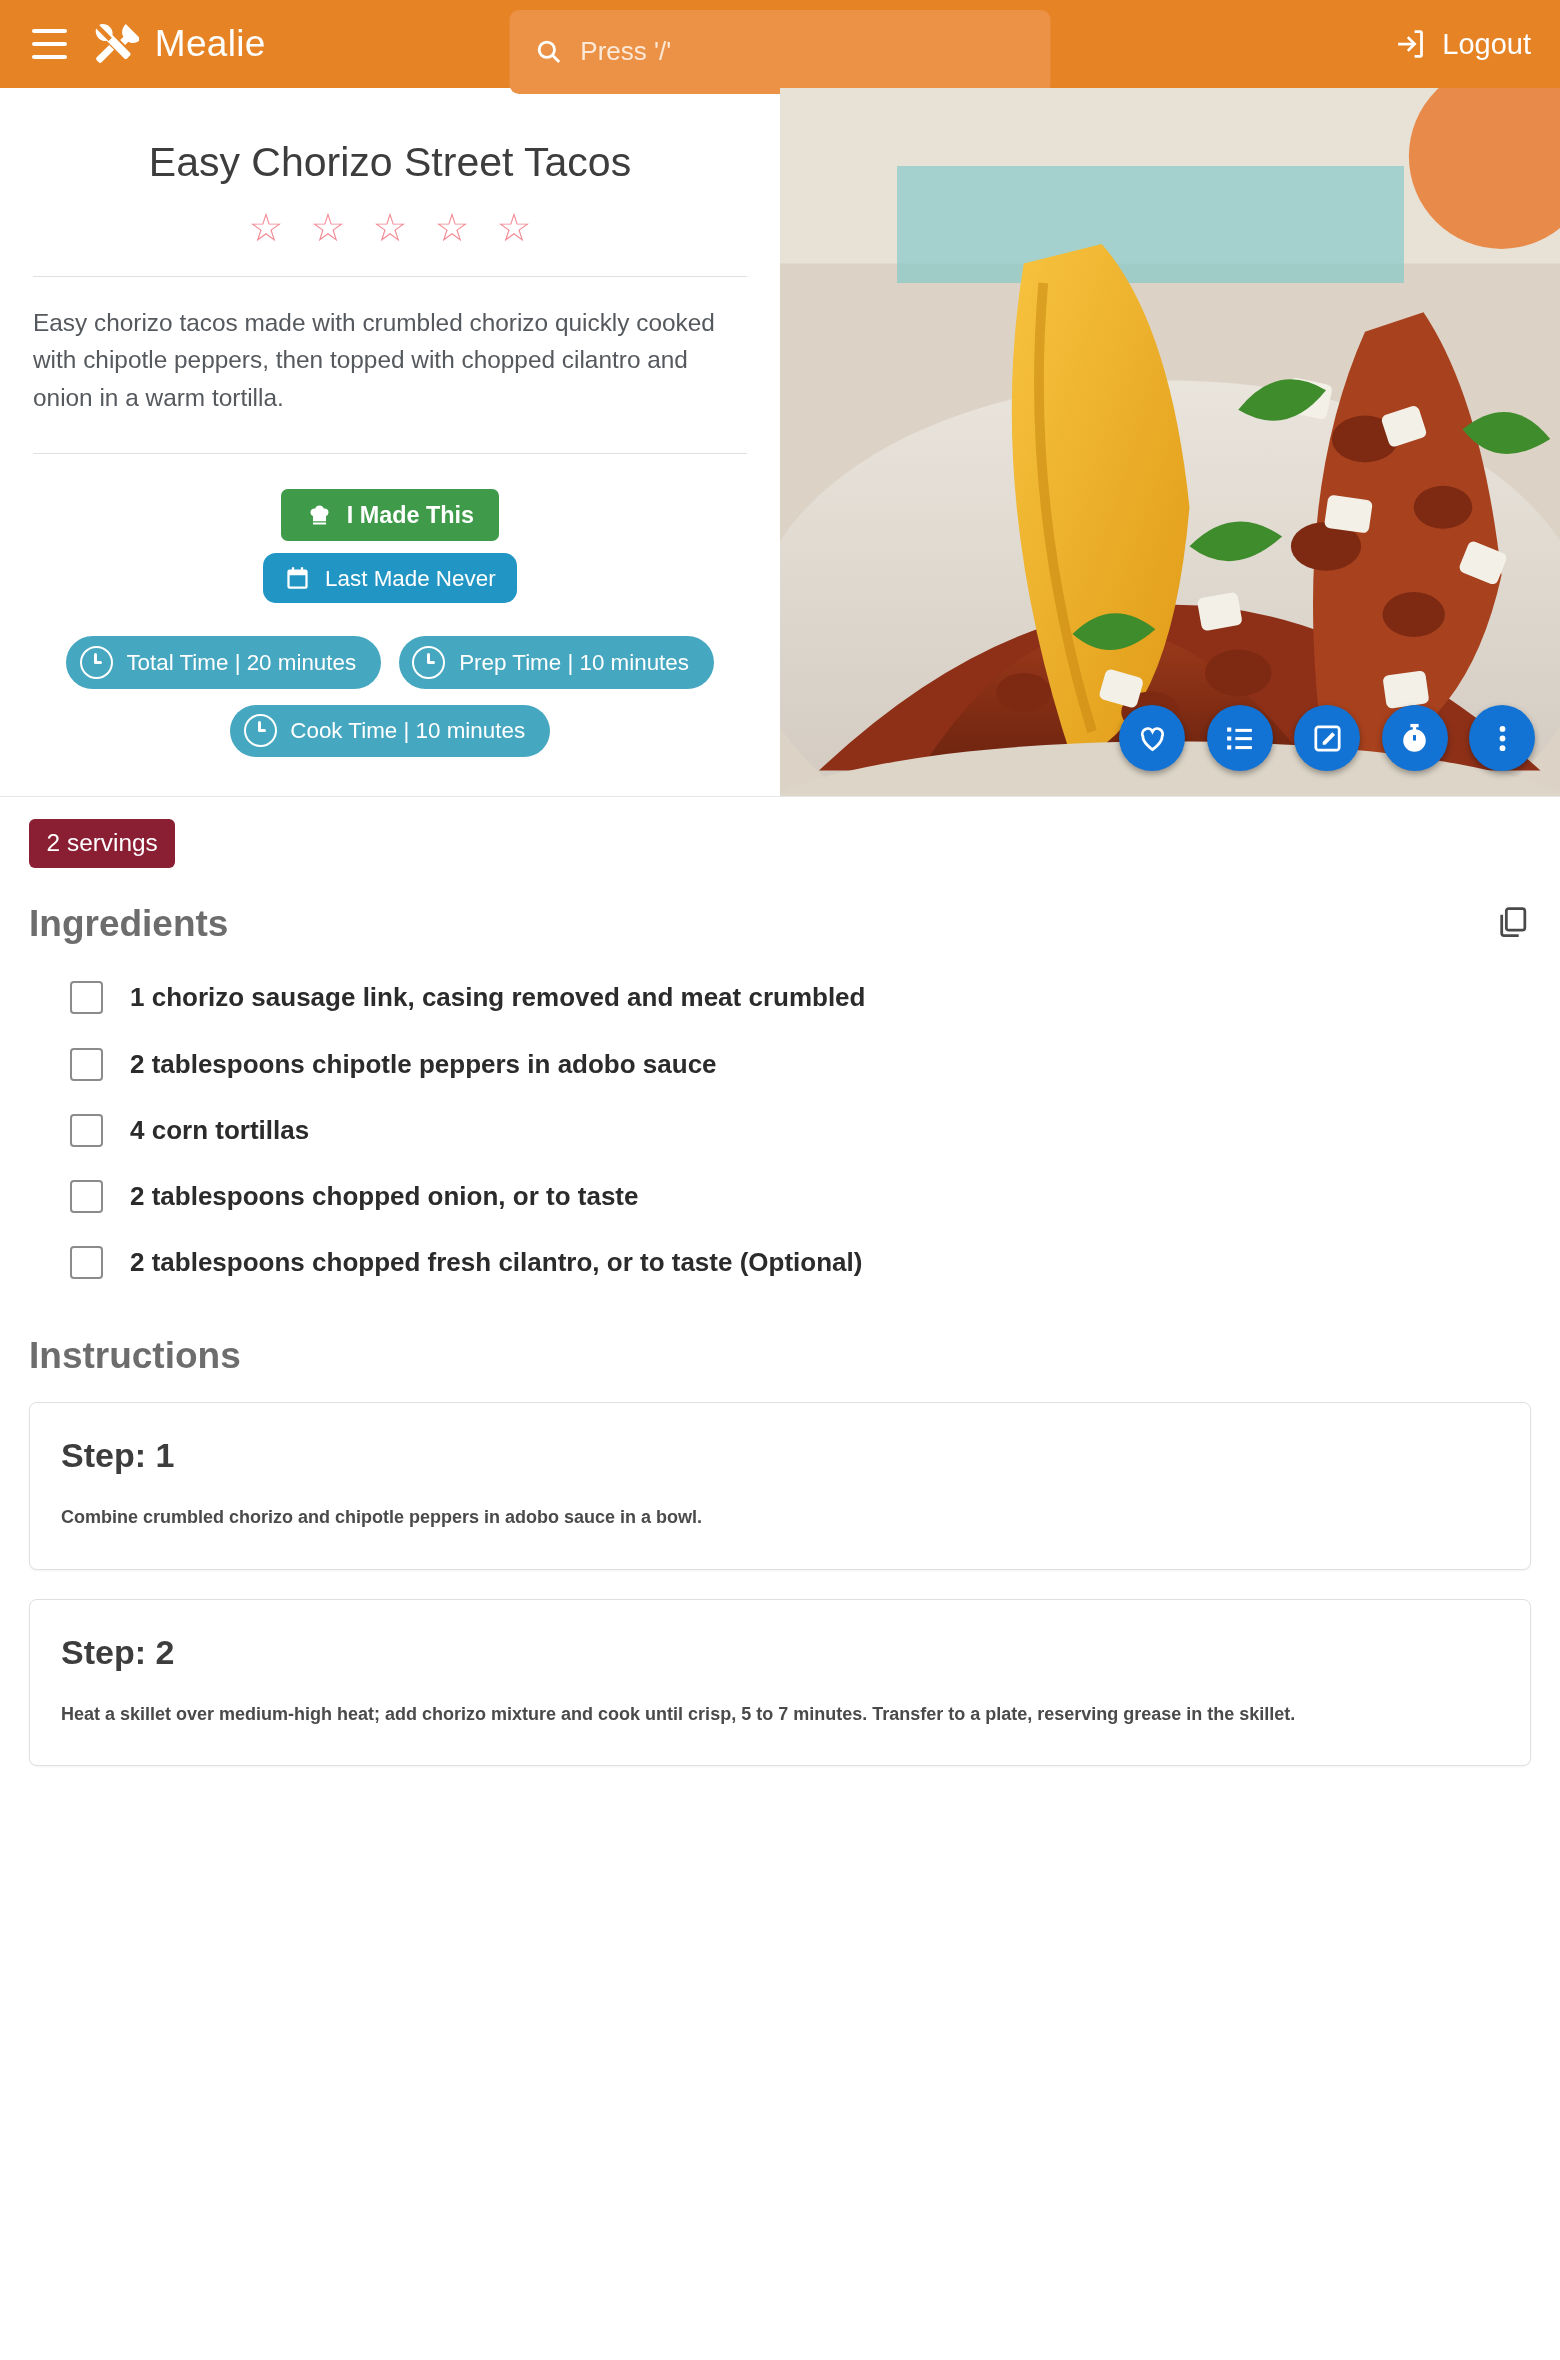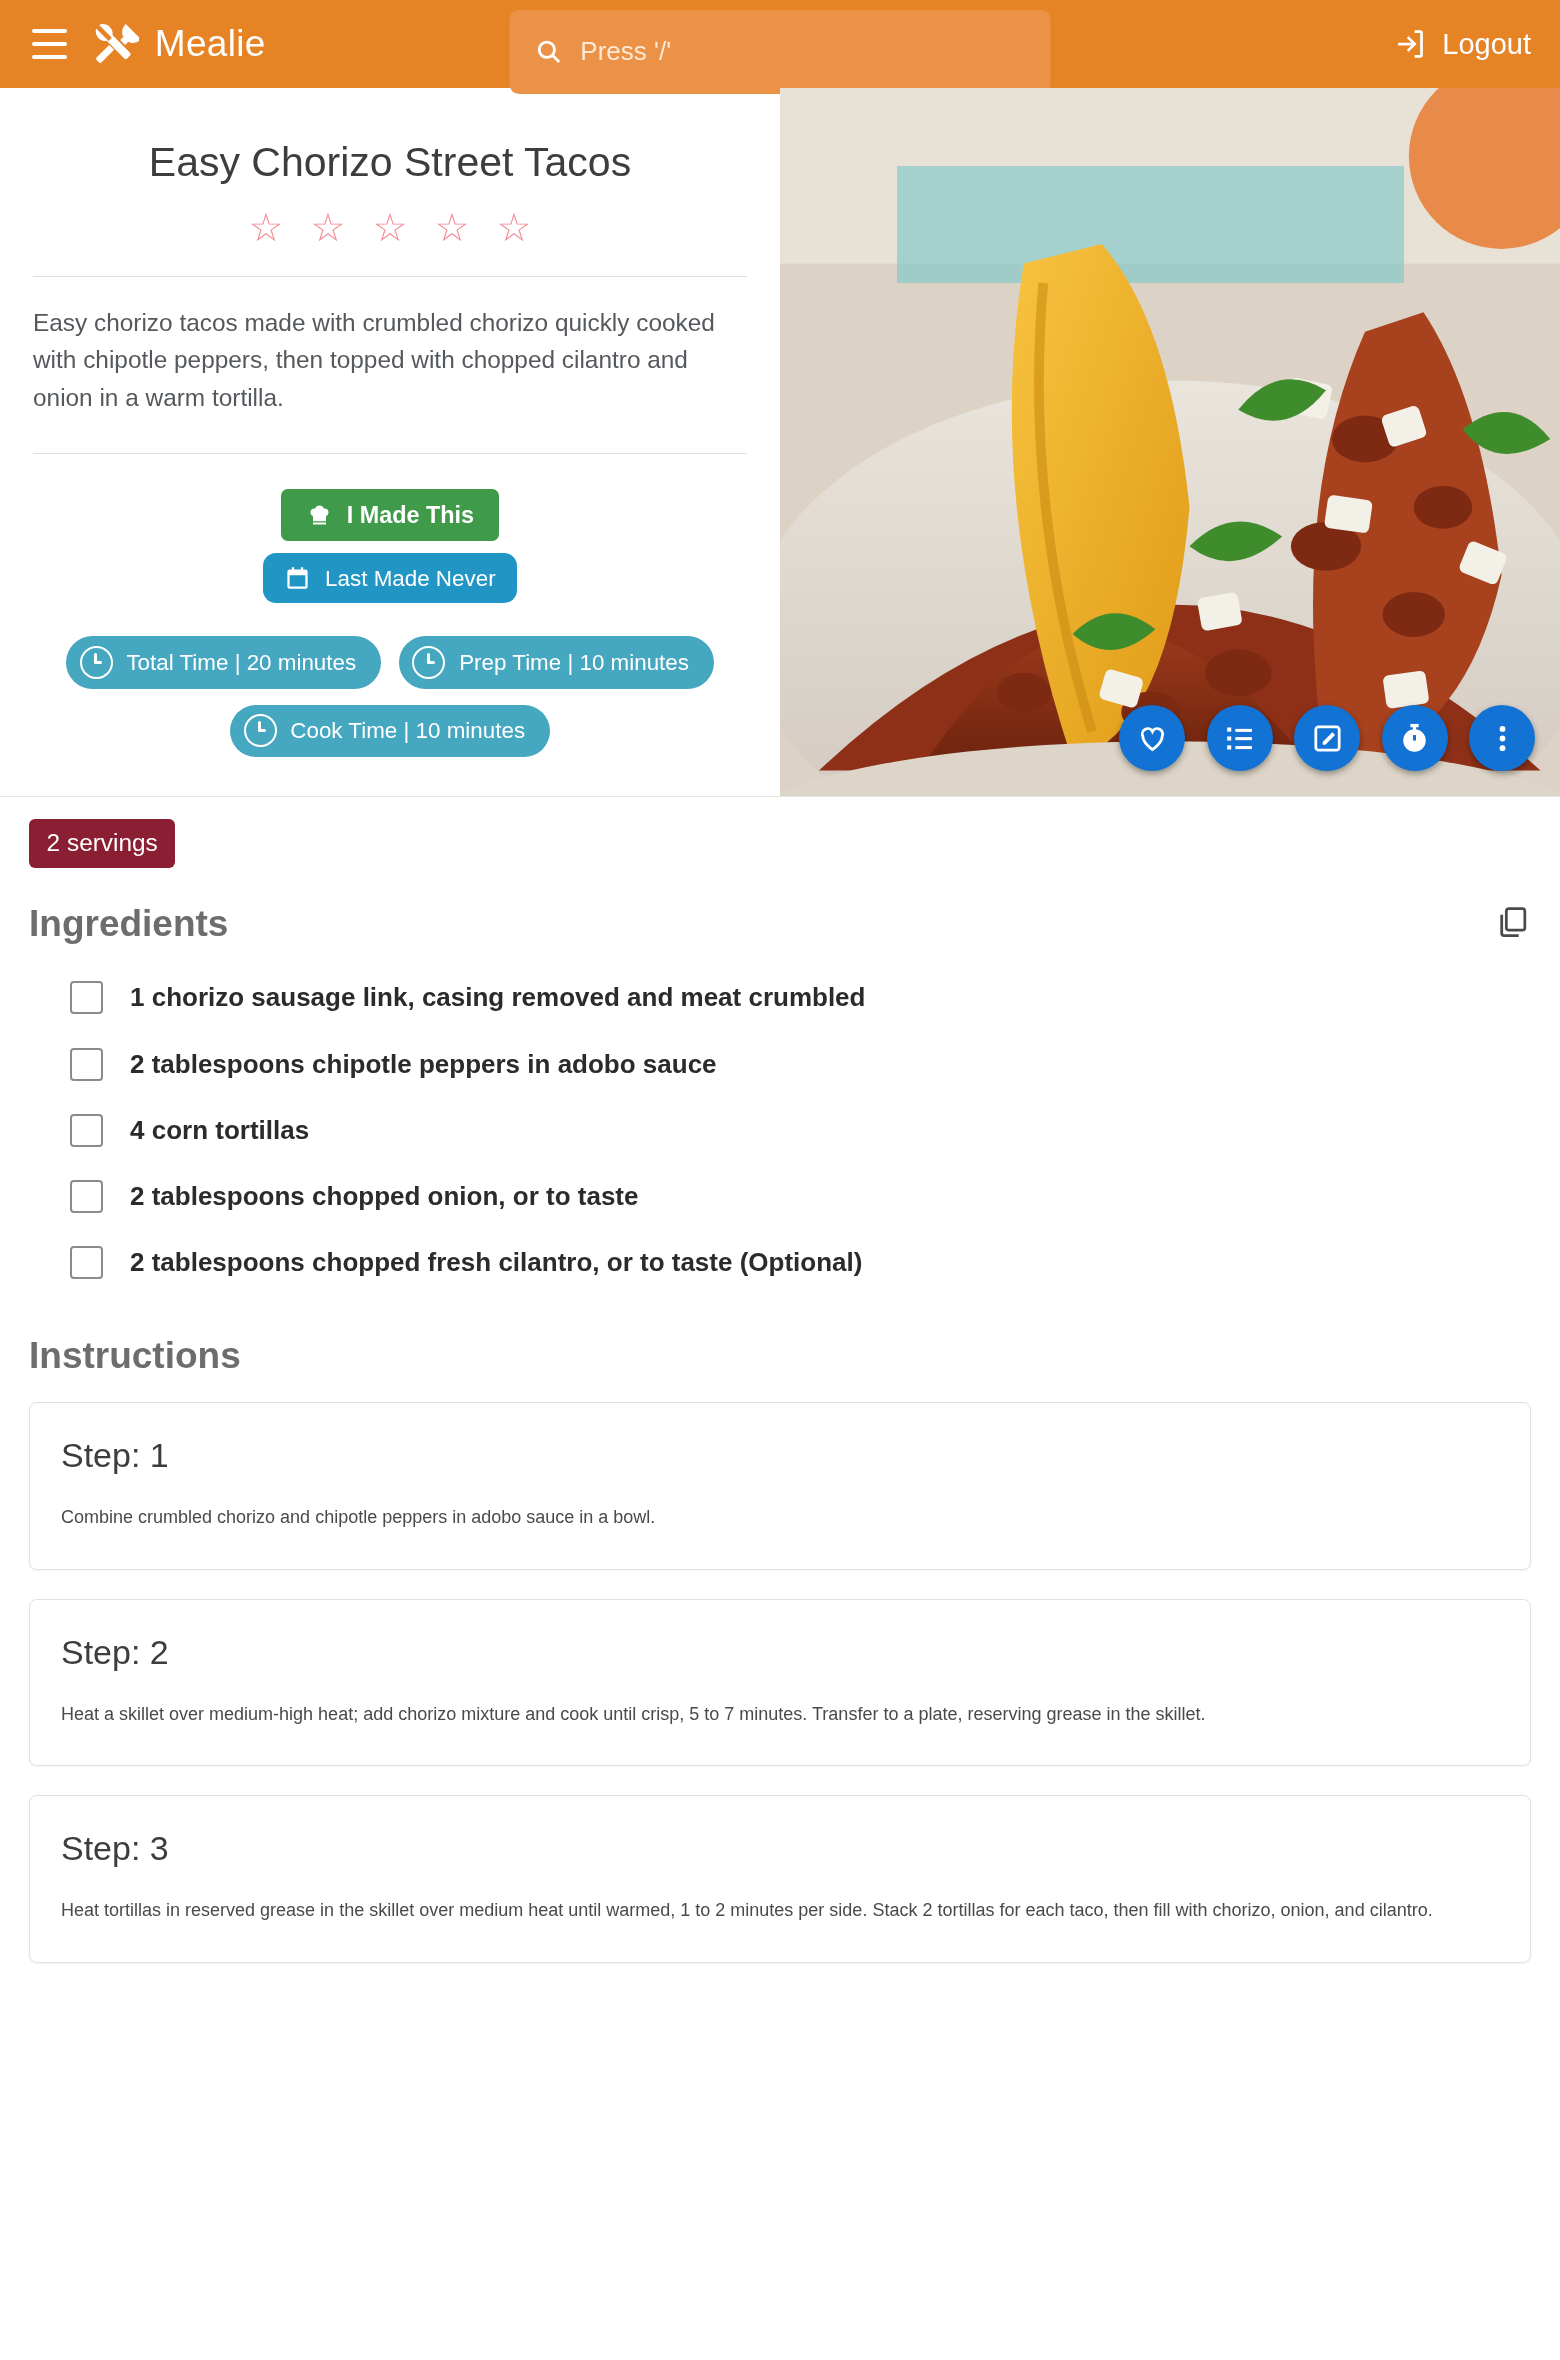--- a/index.html
+++ b/index.html
@@ -374,28 +374,24 @@
       <div class="ing-text">2 tablespoons chopped onion, or to taste</div>
     </div>
     <div class="ing-row">
       <div class="checkbox"></div>
       <div class="ing-text">2 tablespoons chopped fresh cilantro, or to taste (Optional)</div>
     </div>
   </div>
 
   <div class="section-title">Instructions</div>
 
-  <div class="steps" style="margin-top:25px;">
+  <div class="steps" style="margin-top:25px;font-weight:bold;">
     <div class="step-card">
       <div class="step-head">Step: 1</div>
       <div class="step-body">Combine crumbled chorizo and chipotle peppers in adobo sauce in a bowl.</div>
     </div>
     <div class="step-card">
       <div class="step-head">Step: 2</div>
       <div class="step-body">Heat a skillet over medium-high heat; add chorizo mixture and cook until crisp, 5 to 7 minutes. Transfer to a plate, reserving grease in the skillet.</div>
     </div>
-    <div class="step-card">
-      <div class="step-head">Step: 3</div>
-      <div class="step-body">Heat tortillas in reserved grease in the skillet over medium heat until warmed, 1 to 2 minutes per side. Stack 2 tortillas for each taco, then fill with chorizo, onion, and cilantro.</div>
-    </div>
   </div>
 </div>
 
 
 </body></html>

